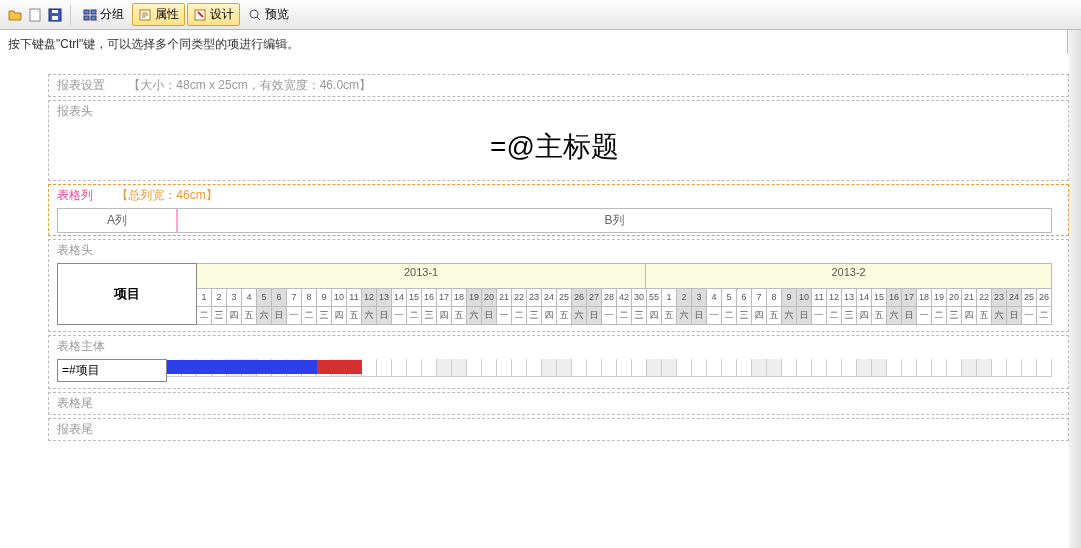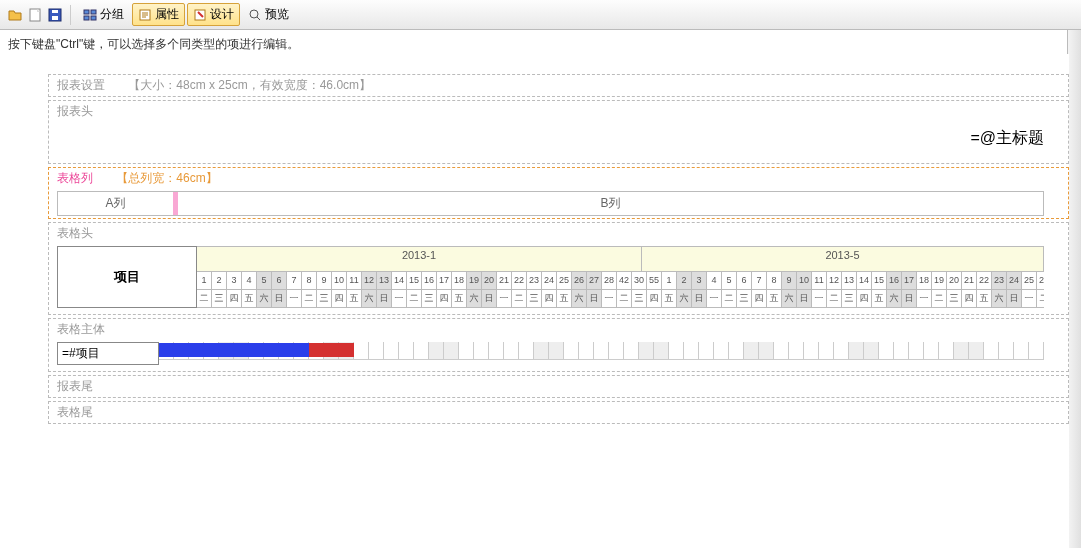--- a/index.html
+++ b/index.html
@@ -4,29 +4,29 @@
 <style>
 *{box-sizing:border-box;margin:0;padding:0;font-family:"Microsoft YaHei","SimSun",Arial,sans-serif}
 body{background:#fff;width:1081px;height:548px;overflow:hidden;position:relative}
 .toolbar{height:30px;background:linear-gradient(#fdfdfd,#e8e8e8);border-bottom:1px solid #bbb;display:flex;align-items:center;padding:0 6px;gap:2px;font-size:12px}
 .tb-icon{width:18px;height:18px;display:flex;align-items:center;justify-content:center}
 .tb-sep{width:1px;height:20px;background:#ccc;margin:0 4px}
 .tb-btn{display:flex;align-items:center;gap:3px;padding:2px 5px;border:1px solid transparent;border-radius:2px;cursor:pointer}
 .tb-btn.active{background:linear-gradient(#fff3c8,#ffe28a);border:1px solid #d6a23a}
 .hint{padding:6px 8px;font-size:12px;color:#333;border-bottom:1px solid #999;background:#fff}
 .canvas{position:absolute;left:0;right:12px;top:54px;bottom:0;background:#fff;padding:20px 0 0 48px;overflow:hidden}
-.section{border:1px dashed #bbb;margin-bottom:3px;position:relative;min-height:22px;padding:2px 24px 2px 8px;font-size:12px;color:#888}
+.section{border:1px dashed #bbb;margin-bottom:3px;position:relative;min-height:22px;padding:2px 16px 2px 8px;font-size:12px;color:#888}
 .section-label{color:#999;font-size:12px;display:inline-block}
 .section.table-cols{border-color:#e89a3a}
 .section.table-cols .section-label{color:#ec4899}
 .section.table-cols .extra{color:#e89a3a}
-.title-row{text-align:right;font-size:16px;color:#000;padding:8px 0}
+.title-row{text-align:center;font-size:28px;color:#000;padding:8px 0}
 .cols-row{display:flex;border:1px solid #bbb;margin-top:4px;font-size:12px;color:#666}
 .cols-row>div{padding:3px 0;text-align:center}
-.cols-row .colA{width:120px;border-right:5px solid #f9a8d4}
+.cols-row .colA{width:120px;border-right:2px solid #f9a8d4}
 .cols-row .colB{flex:1}
 .grid-wrap{margin-top:4px}
 .grid{display:flex;font-size:10px}
 .grid .proj-cell{width:140px;border:1px solid #888;display:flex;align-items:center;justify-content:center;font-size:13px;font-weight:bold;color:#000;background:#fff}
 .grid .data-area{flex:1;overflow:hidden}
 .month-row{display:flex;height:26px}
 .month-cell{border:1px solid #bbb;border-left:none;background:#fbfbe0;text-align:center;font-size:11px;color:#555;line-height:16px}
 .day-row,.wk-row{display:flex;height:18px}
 .day-cell,.wk-cell{width:15px;min-width:15px;border:1px solid #bbb;border-left:none;border-top:none;text-align:center;font-size:9px;color:#555;line-height:16px;background:#fff}
 .day-cell.shade,.wk-cell.shade{background:#ddd}
@@ -123,21 +123,21 @@
   </div>
 
   <div class="section" style="padding-bottom:6px">
     <span class="section-label">表格头</span>
     <div class="grid-wrap">
       <div class="grid">
         <div class="proj-cell">项目</div>
         <div class="data-area">
           <div class="month-row" id="month-row">
               <div class="month-cell" style="width: 465px;">2013-1</div>
-              <div class="month-cell" style="width: 420px;">2013-5</div>
+              <div class="month-cell" style="width: 420px;">2013-2</div>
             </div>
           <div class="day-row" id="day-row">
               <div class="day-cell">1</div>
               <div class="day-cell">2</div>
               <div class="day-cell">3</div>
               <div class="day-cell">4</div>
               <div class="day-cell shade">5</div>
               <div class="day-cell shade">6</div>
               <div class="day-cell">7</div>
               <div class="day-cell">8</div>
@@ -325,20 +325,20 @@
           <div class="body-cell shade"></div>
           <div class="body-cell"></div>
           <div class="body-cell"></div>
           <div class="body-cell"></div>
           <div class="body-cell"></div>
         </div>
     </div>
   </div>
 
   <div class="section">
+    <span class="section-label">表格尾</span>
+  </div>
+
+  <div class="section">
     <span class="section-label">报表尾</span>
   </div>
 
-  <div class="section">
-    <span class="section-label">表格尾</span>
-  </div>
-
 </div>
 
 </body></html>

